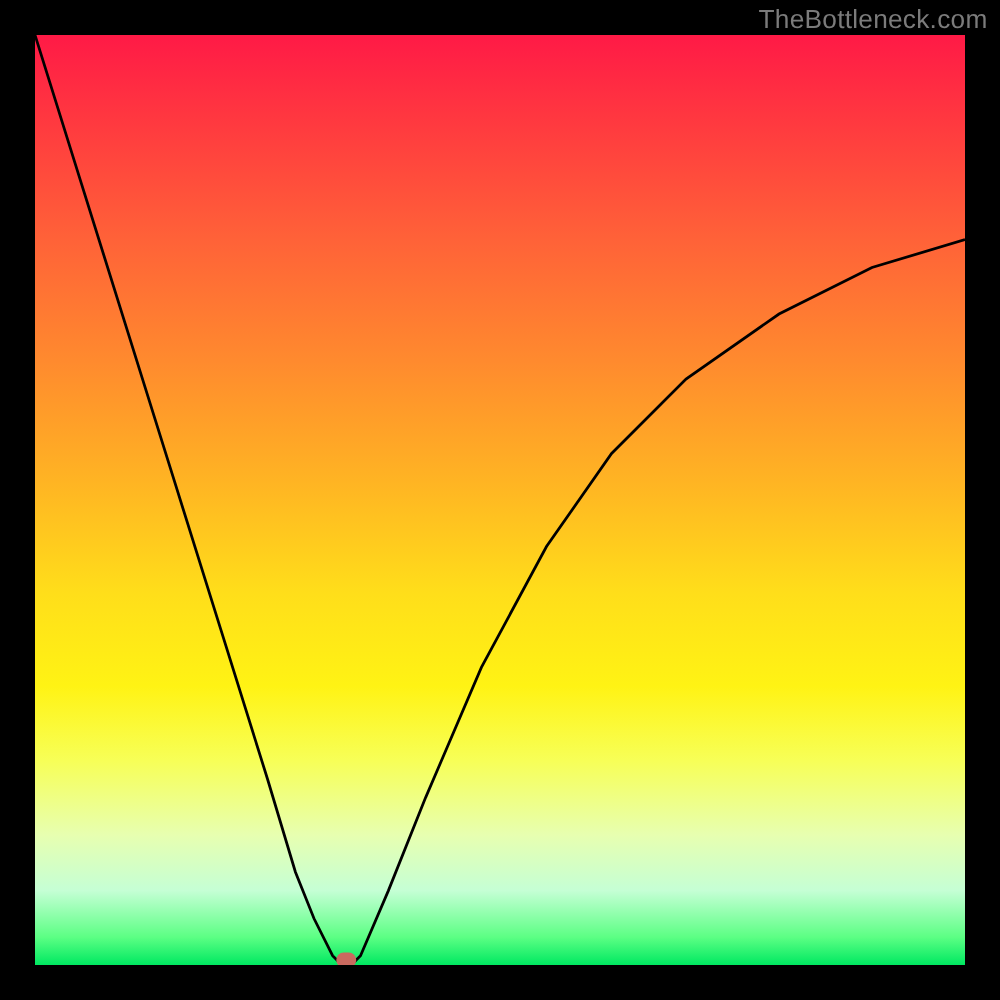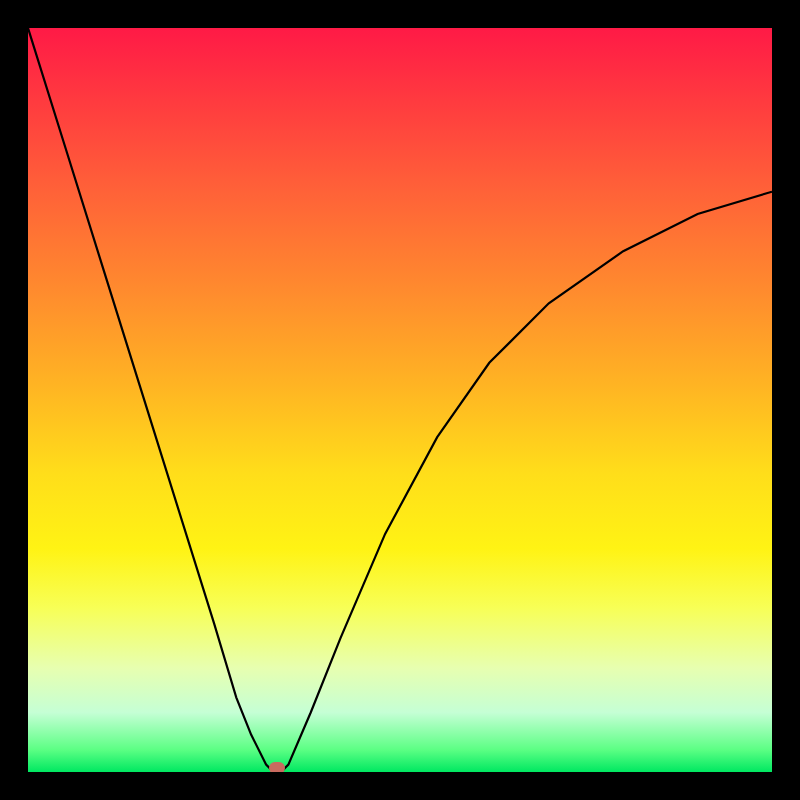--- a/index.html
+++ b/index.html
@@ -69,13 +69,14 @@
 <body>
 
 <div class="frame">
   <div class="plot-area">
     <div class="gradient-bg"></div>
     <svg class="curve" viewBox="0 0 744 744" preserveAspectRatio="none">
       <path d="M0.00 0.00 L37.20 119.04 L74.40 238.08 L111.60 357.12 L148.80 476.16 L186.00 595.20 L208.32 669.60 L223.20 706.80 L238.08 736.56 L245.52 744.00 L252.96 744.00 L260.40 736.56 L282.72 684.48 L312.48 610.08 L357.12 505.92 L409.20 409.20 L461.28 334.80 L520.80 275.28 L595.20 223.20 L669.60 186.00 L744.00 163.68"></path>
     </svg>
     <div class="marker" style="left: 249.24px; top: 740px;"></div>
   </div>
+  <div class="watermark">TheBottleneck.com</div>
 </div>
 
 </body></html>

